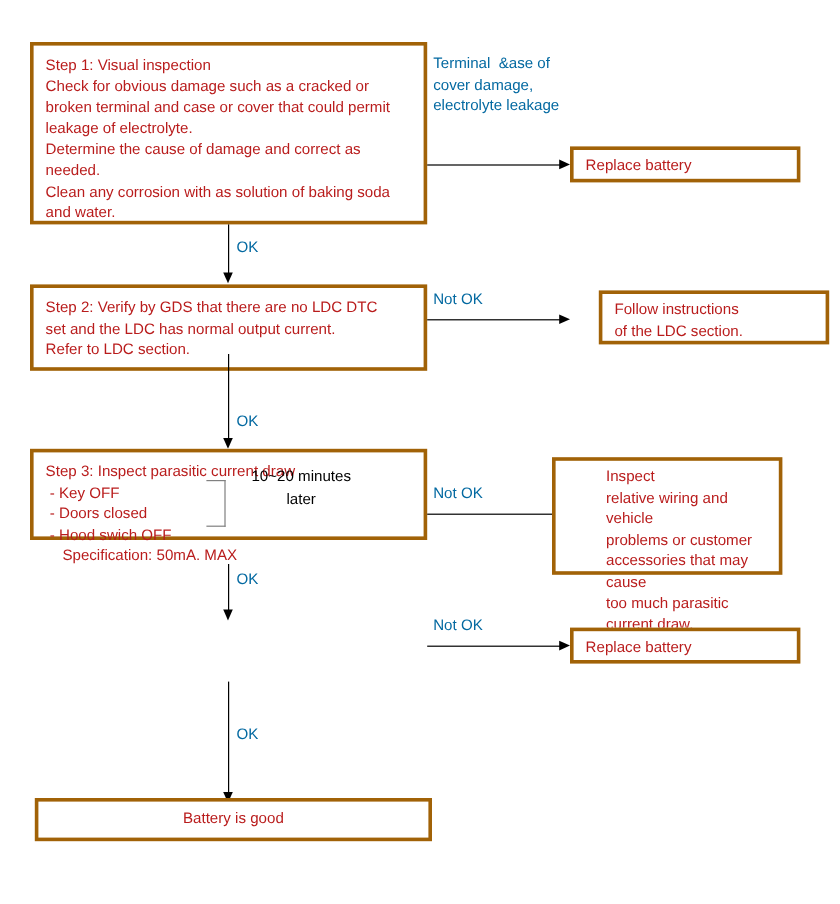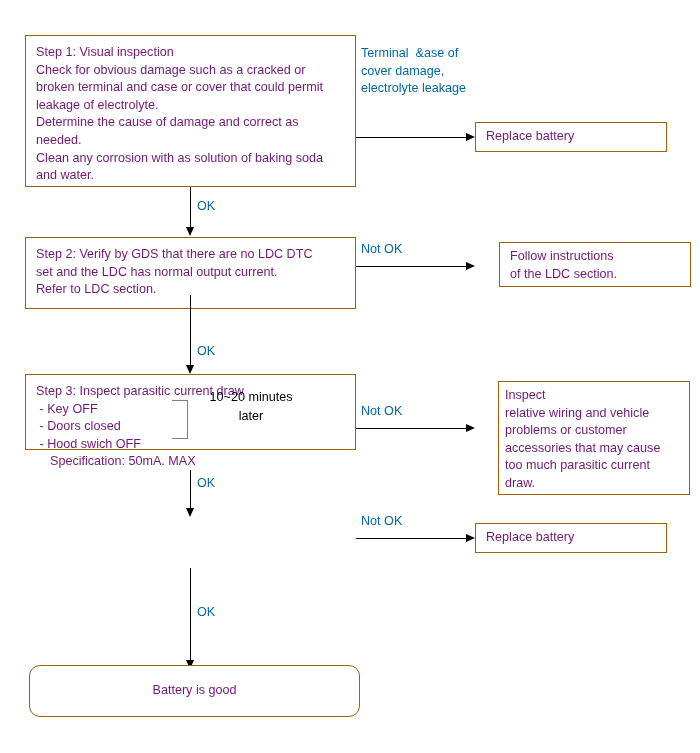--- a/index.html
+++ b/index.html
@@ -15,25 +15,25 @@
   #page {
     position: relative;
     width: 700px;
     height: 753px;
     background: #ffffff;
     overflow: hidden;
   }
   .node {
     position: absolute;
     box-sizing: border-box;
-    border: 1px solid #a16207;
+    border: 3px solid #a16207;
     background: #ffffff;
     font-size: 12.6px;
     line-height: 17.6px;
-    color: #701a75;
+    color: #b91c1c;
   }
   .node .body {
     padding: 8px 9px 8px 10px;
     white-space: pre-wrap;
   }
   .node.center {
     display: flex;
     align-items: center;
     justify-content: center;
     text-align: center;
@@ -146,21 +146,21 @@
   <div class="bracket" style="left:172px; top:400px; width:16px; height:39px;"></div>
 
   <div class="inline-note" style="left:196px; top:388px; width:110px;">10~20 minutes
 later</div>
 
   <div class="label" style="left:361px; top:403px;">Not OK</div>
 
   <div class="conn h" style="left:356px; top:428px; width:111px;"></div>
   <div class="arrow-right" style="left:466px; top:423.5px;"></div>
 
-  <div class="node" style="left:498px; top:381px; width:192px; height:114px;">
+  <div class="node" style="left:460px; top:381px; width:192px; height:98px;padding-left:36px;">
     <div class="body" style="padding:5px 7px 5px 6px;">Inspect
 relative wiring and vehicle
 problems or customer
 accessories that may cause
 too much parasitic current draw.</div>
   </div>
 
   <div class="conn v" style="left:190px; top:470px; width:1px; height:40px;"></div>
   <div class="arrow-down" style="left:186px; top:508px;"></div>
   <div class="label" style="left:197px; top:475px;">OK</div>
@@ -172,17 +172,17 @@
   <div class="arrow-right" style="left:466px; top:533.5px;"></div>
 
   <div class="node" style="left:475px; top:523px; width:192px; height:30px;">
     <div class="body" style="padding:5px 9px 5px 10px;">Replace battery</div>
   </div>
 
   <div class="conn v" style="left:190px; top:568px; width:1px; height:94px;"></div>
   <div class="arrow-down" style="left:186px; top:660px;"></div>
   <div class="label" style="left:197px; top:604px;">OK</div>
 
-  <div class="node center" style="left:29px; top:665px; width:331px; height:52px;border-radius:11px;">
+  <div class="node center" style="left:29px; top:665px; width:331px; height:36px;">
     <div class="body">Battery is good</div>
   </div>
 
 </div>
 
 </body></html>

